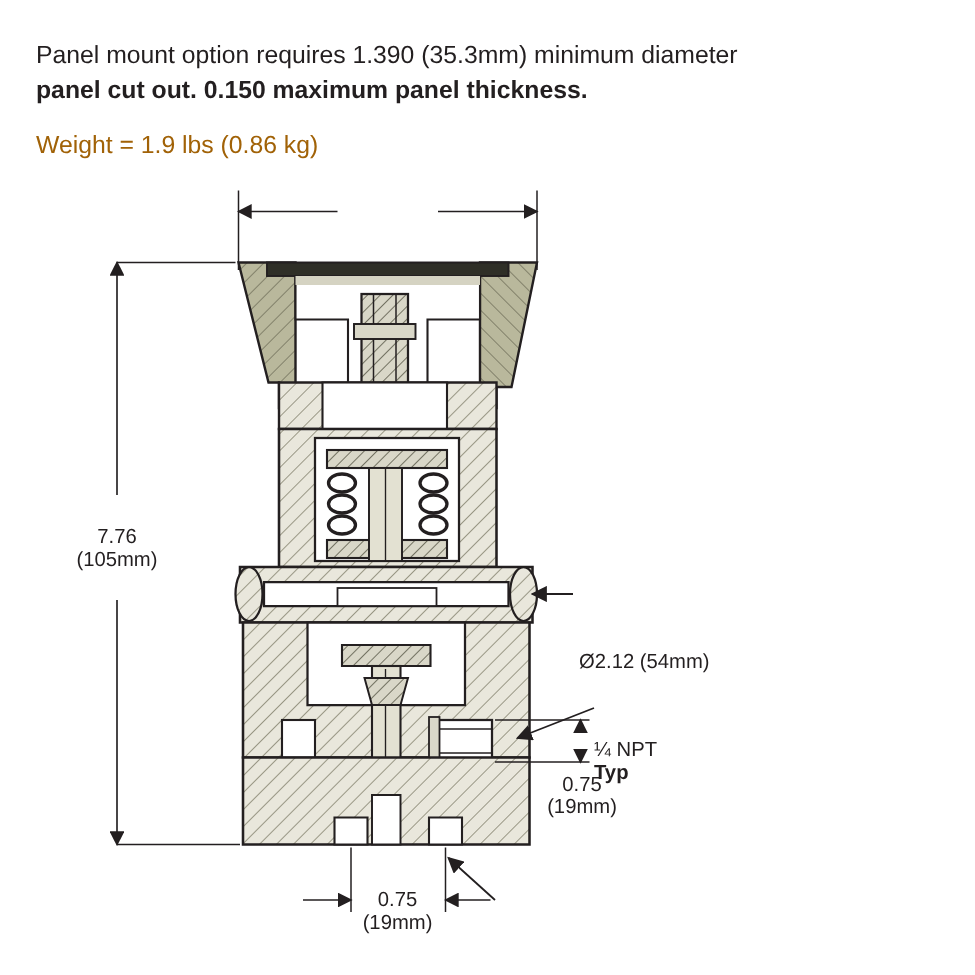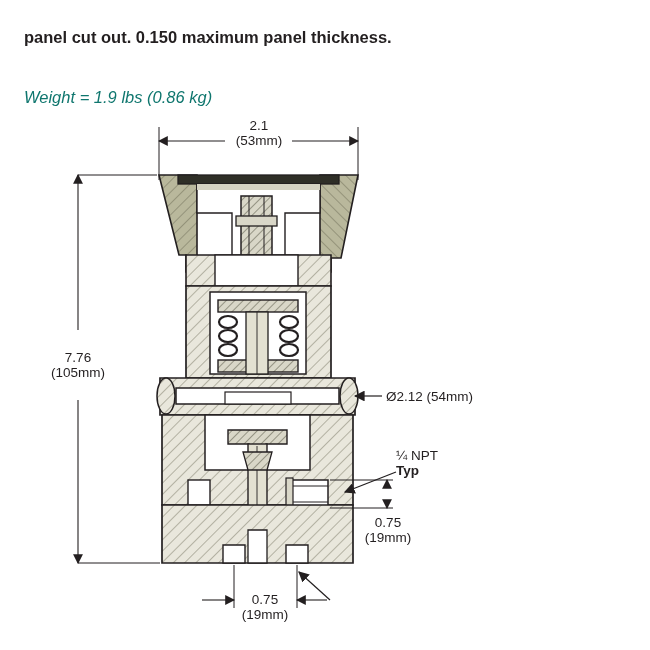--- a/index.html
+++ b/index.html
@@ -24,55 +24,56 @@
     font-size: 16.5px;
     line-height: 23px;
     color: #231f20;
   }
   .note-line2 { display: block; font-weight: bold; }
   .weight {
     position: absolute;
     left: 24px;
     top: 88px;
     font-size: 16.5px;
-    color: #0f766e;
-    font-style: italic;
+    color: #a16207;
   }
   
   .dim {
     position: absolute;
     font-size: 13.5px;
     line-height: 15px;
     color: #231f20;
     text-align: center;
     white-space: nowrap;
   }
   .dim .sub { display: block; }
   .label {
     position: absolute;
     font-size: 13.5px;
     line-height: 15px;
     color: #231f20;
     white-space: nowrap;
+    margin-top: 44px;
   }
   .label .l2 { display: block; font-weight: bold; }
   svg.drawing {
     position: absolute;
     left: 0;
     top: 0;
     width: 650px;
     height: 650px;
   }
 </style>
 </head>
 <body>
 
 <div id="page">
 
   <div class="note">
+    <span>Panel mount option requires 1.390 (35.3mm) minimum diameter</span>
     <span class="note-line2">panel cut out. 0.150 maximum panel thickness.</span>
   </div>
 
   <div class="weight">Weight = 1.9 lbs (0.86 kg)</div>
 
   <svg class="drawing" viewBox="0 0 650 650">
     <defs>
       <pattern id="hatchR" width="8" height="8" patternTransform="rotate(45)" patternUnits="userSpaceOnUse">
         <rect width="8" height="8" fill="#e9e7dc"></rect>
         <line x1="0" y1="0" x2="0" y2="8" stroke="#7e7c68" stroke-width="1"></line>
@@ -191,24 +192,20 @@
     <line x1="387" y1="500" x2="387" y2="508" stroke="#231f20" stroke-width="1.1" marker-end="url(#arrowEnd)"></line>
 
     <line x1="234" y1="565" x2="234" y2="608" stroke="#231f20" stroke-width="1"></line>
     <line x1="297" y1="565" x2="297" y2="608" stroke="#231f20" stroke-width="1"></line>
     <line x1="202" y1="600" x2="234" y2="600" stroke="#231f20" stroke-width="1.1" marker-end="url(#arrowEnd)"></line>
     <line x1="297" y1="600" x2="327" y2="600" stroke="#231f20" stroke-width="1.1" marker-start="url(#arrowStart)"></line>
 
     <line x1="330" y1="600" x2="299" y2="572" stroke="#231f20" stroke-width="1.2" marker-end="url(#arrowEnd)"></line>
   </svg>
 
-  <div class="dim" style="left:228px; top:118px; width:62px;">
-    <span>2.1</span>
-    <span class="sub">(53mm)</span>
-  </div>
 
   <div class="dim" style="left:38px; top:350px; width:80px;">
     <span>7.76</span>
     <span class="sub">(105mm)</span>
   </div>
 
   <div class="label" style="left:386px; top:389px;">
     <span>Ø2.12 (54mm)</span>
   </div>
 

